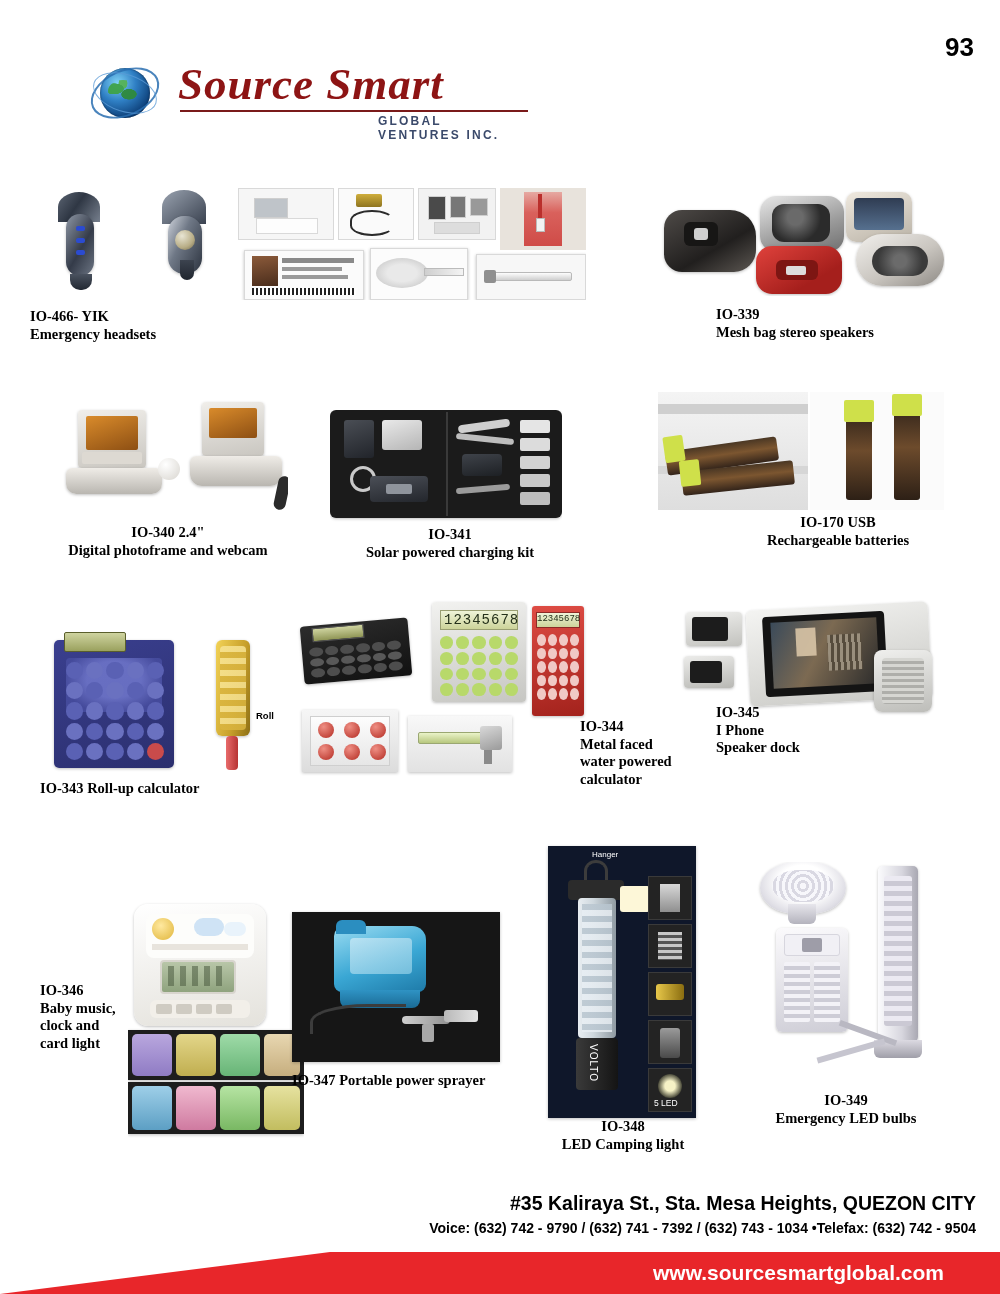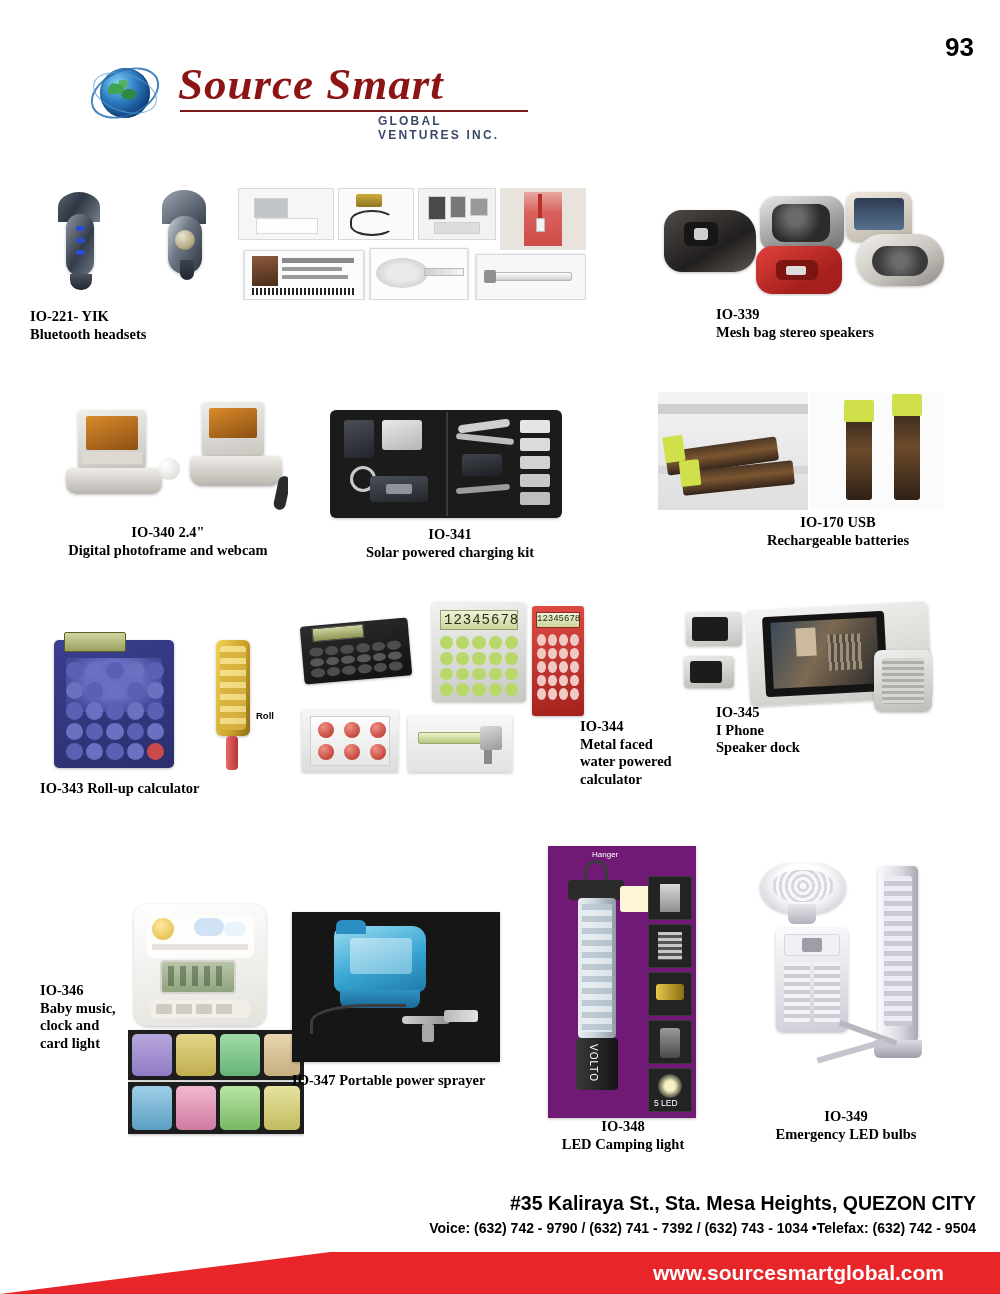--- a/index.html
+++ b/index.html
@@ -162,22 +162,22 @@
     <div class="bt-led" style="left:46px; top:48px; width:9px; height:5px;"></div>
     <div class="bt-led" style="left:46px; top:60px; width:9px; height:5px;"></div>
     <div class="ph" style="left:40px; top:84px; width:22px; height:16px; background:linear-gradient(180deg,#4a525f,#222832); border-radius:0 0 10px 10px;"></div>
 
     <div class="bt-hook" style="left:132px; top:0px; width:44px; height:34px; border-radius:60% 60% 0 0; background:linear-gradient(140deg,#9aa3b0,#3a4250);"></div>
     <div class="bt-body shadow" style="left:138px; top:26px; width:34px; height:58px; border-radius:16px; background:linear-gradient(115deg,#cfd4dc 0%,#6f7886 40%,#2c333f 100%);"></div>
     <div class="ph" style="left:145px; top:40px; width:20px; height:20px; border-radius:50%; background:radial-gradient(circle at 35% 30%,#e8e5d4,#b8ad86 60%,#6d6549);"></div>
     <div class="ph" style="left:150px; top:70px; width:14px; height:20px; background:linear-gradient(180deg,#3c434f,#20262f); border-radius:0 0 7px 7px;"></div>
   </div>
   <div class="cap" style="margin-top:8px;">
-    <div>IO-221- YIK</div>
-    <div>Bluetooth headsets</div>
+    <div>IO-466- YIK</div>
+    <div>Emergency headsets</div>
   </div>
 </div>
 
 <div class="item" style="left:238px; top:188px; width:352px;">
   <div class="photo" style="width:348px; height:112px;">
 
     <div class="wpanel" style="left:0; top:0; width:96px; height:52px; background:#f6f6f6;"></div>
     <div class="gpanel" style="left:16px; top:10px; width:34px; height:20px; background:#bfc4c9;"></div>
     <div class="wpanel" style="left:18px; top:30px; width:62px; height:16px;"></div>
 
@@ -518,21 +518,21 @@
 
     <div class="ph" style="left:18px; top:92px; width:96px; height:30px; border:3px solid #3c3c3c; border-radius:60% 0 0 0; border-right:none; border-bottom:none;"></div>
     <div class="ph" style="left:110px; top:104px; width:48px; height:8px; background:linear-gradient(90deg,#cfcfcf,#8f8f8f); border-radius:4px;"></div>
     <div class="ph" style="left:152px; top:98px; width:34px; height:12px; background:linear-gradient(90deg,#b8b8b8,#e4e4e4); border-radius:3px;"></div>
     <div class="ph" style="left:130px; top:112px; width:12px; height:18px; background:#a8a8a8; border-radius:2px;"></div>
   </div>
   <div class="cap" style="margin-top:10px;">IO-347 Portable power sprayer</div>
 </div>
 
 <div class="item" style="left:548px; top:846px; width:170px;">
-  <div class="photo shadow" style="width:148px; height:272px; background:#701a75;">
+  <div class="photo shadow" style="width:148px; height:272px; background:#0f172a;">
     <div style="position:absolute; left:44px; top:4px; font-family:'Liberation Sans',sans-serif; font-size:8px; color:#fff;">Hanger</div>
 
     <div class="ph" style="left:36px; top:14px; width:24px; height:22px; border:3px solid #3c3c3c; border-radius:50% 50% 0 0; border-bottom:none;"></div>
     <div class="ph" style="left:20px; top:34px; width:56px; height:20px; background:#2b2b2b; border-radius:4px;"></div>
 
     <div class="ph" style="left:30px; top:52px; width:38px; height:140px; background:linear-gradient(90deg,#e9eef2 0%,#cfd8de 40%,#8f9aa2 100%); border-radius:4px;"></div>
     <div class="ph" style="left:34px; top:58px; width:30px; height:128px; background:repeating-linear-gradient(180deg,#b9c6d0 0 6px, #e8eef3 6px 12px); opacity:.85;"></div>
     <div class="ph" style="left:28px; top:192px; width:42px; height:52px; background:linear-gradient(90deg,#3a3a3a,#141414); border-radius:4px;"></div>
     <div style="position:absolute; left:40px; top:198px; writing-mode:vertical-rl; font-family:'Liberation Sans',sans-serif; font-size:10px; color:#fff; letter-spacing:1px;">VOLTO</div>
     <div class="ph" style="left:72px; top:40px; width:30px; height:26px; background:#fdf7d8; border-radius:3px;"></div>
@@ -568,21 +568,21 @@
 
     <div class="ph shadow" style="left:30px; top:66px; width:72px; height:104px; background:linear-gradient(170deg,#fbfafc,#cecdd6); border-radius:6px;"></div>
     <div class="ph" style="left:38px; top:72px; width:56px; height:22px; background:#f1f0f5; border:1px solid #d7d6de; border-radius:3px;"></div>
     <div class="ph" style="left:56px; top:76px; width:20px; height:14px; background:#9e9da8; border-radius:2px;"></div>
     <div class="ph" style="left:38px; top:100px; width:26px; height:60px; background:repeating-linear-gradient(180deg,#f3f2f7 0 4px,#cdccd6 4px 8px); border-radius:2px;"></div>
     <div class="ph" style="left:68px; top:100px; width:26px; height:60px; background:repeating-linear-gradient(180deg,#f3f2f7 0 4px,#cdccd6 4px 8px); border-radius:2px;"></div>
 
     <div class="ph" style="left:92px; top:168px; width:60px; height:6px; background:#b9b8c2; transform:rotate(20deg);"></div>
     <div class="ph" style="left:70px; top:186px; width:70px; height:6px; background:#c6c5cf; transform:rotate(-16deg);"></div>
   </div>
-  <div class="cap center" style="margin-top:18px; width:200px;">
+  <div class="cap center" style="margin-top:2px; width:200px;">
     <div>IO-349</div>
     <div>Emergency LED bulbs</div>
   </div>
 </div>
 
 <div class="addr">#35 Kaliraya St., Sta. Mesa Heights, QUEZON CITY</div>
 <div class="phones">Voice: (632) 742 - 9790 / (632) 741 - 7392 / (632) 743 - 1034 •Telefax: (632) 742 - 9504</div>
 <div class="redbar">
   <div class="site">www.sourcesmartglobal.com</div>
 </div>

